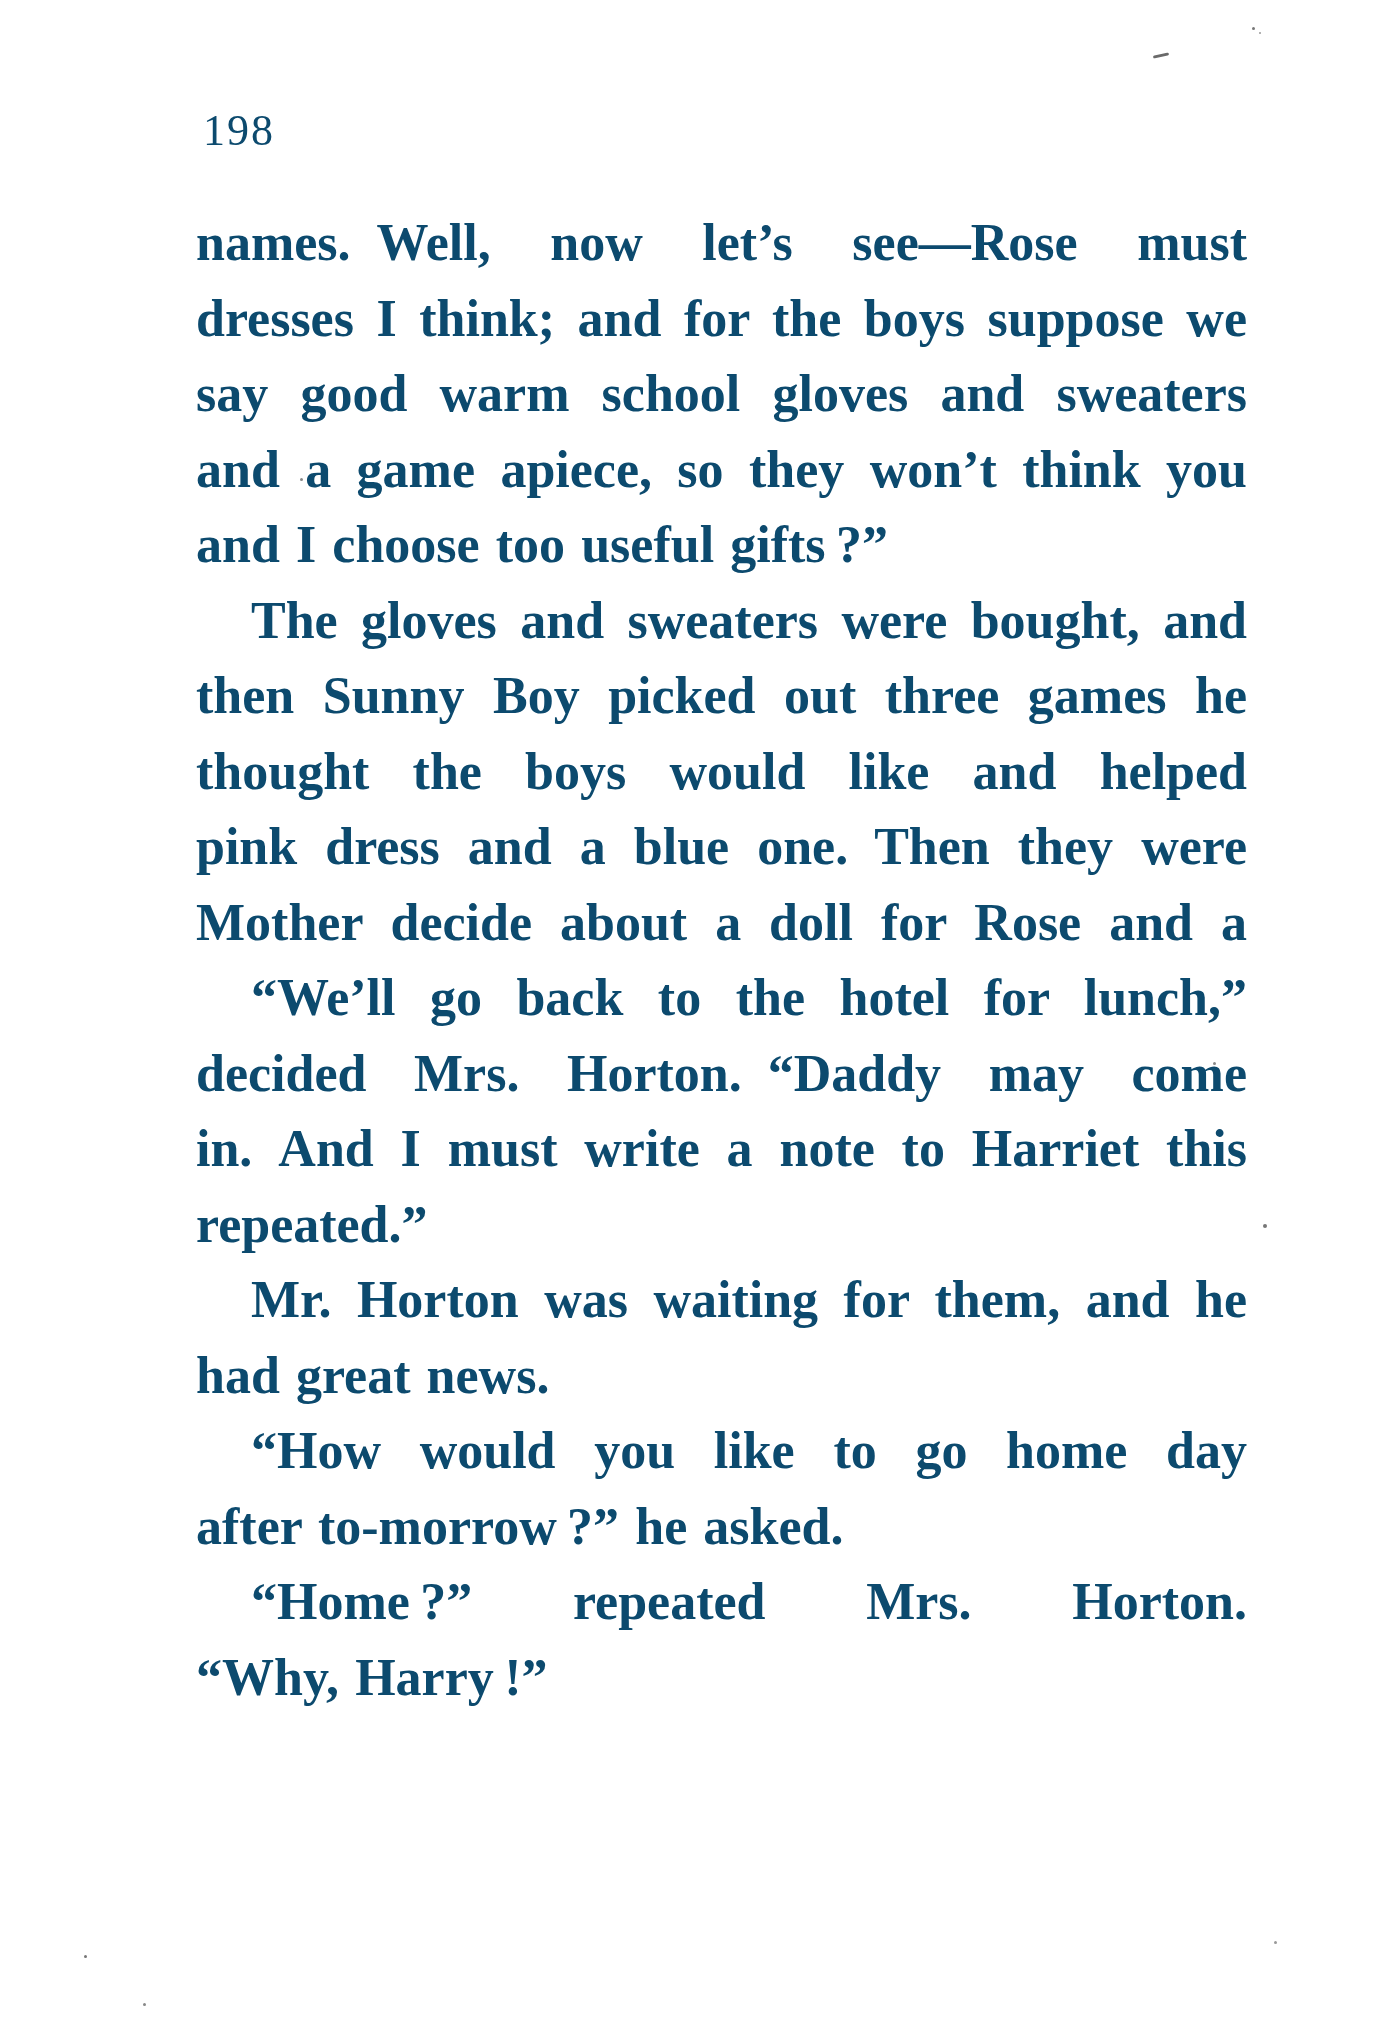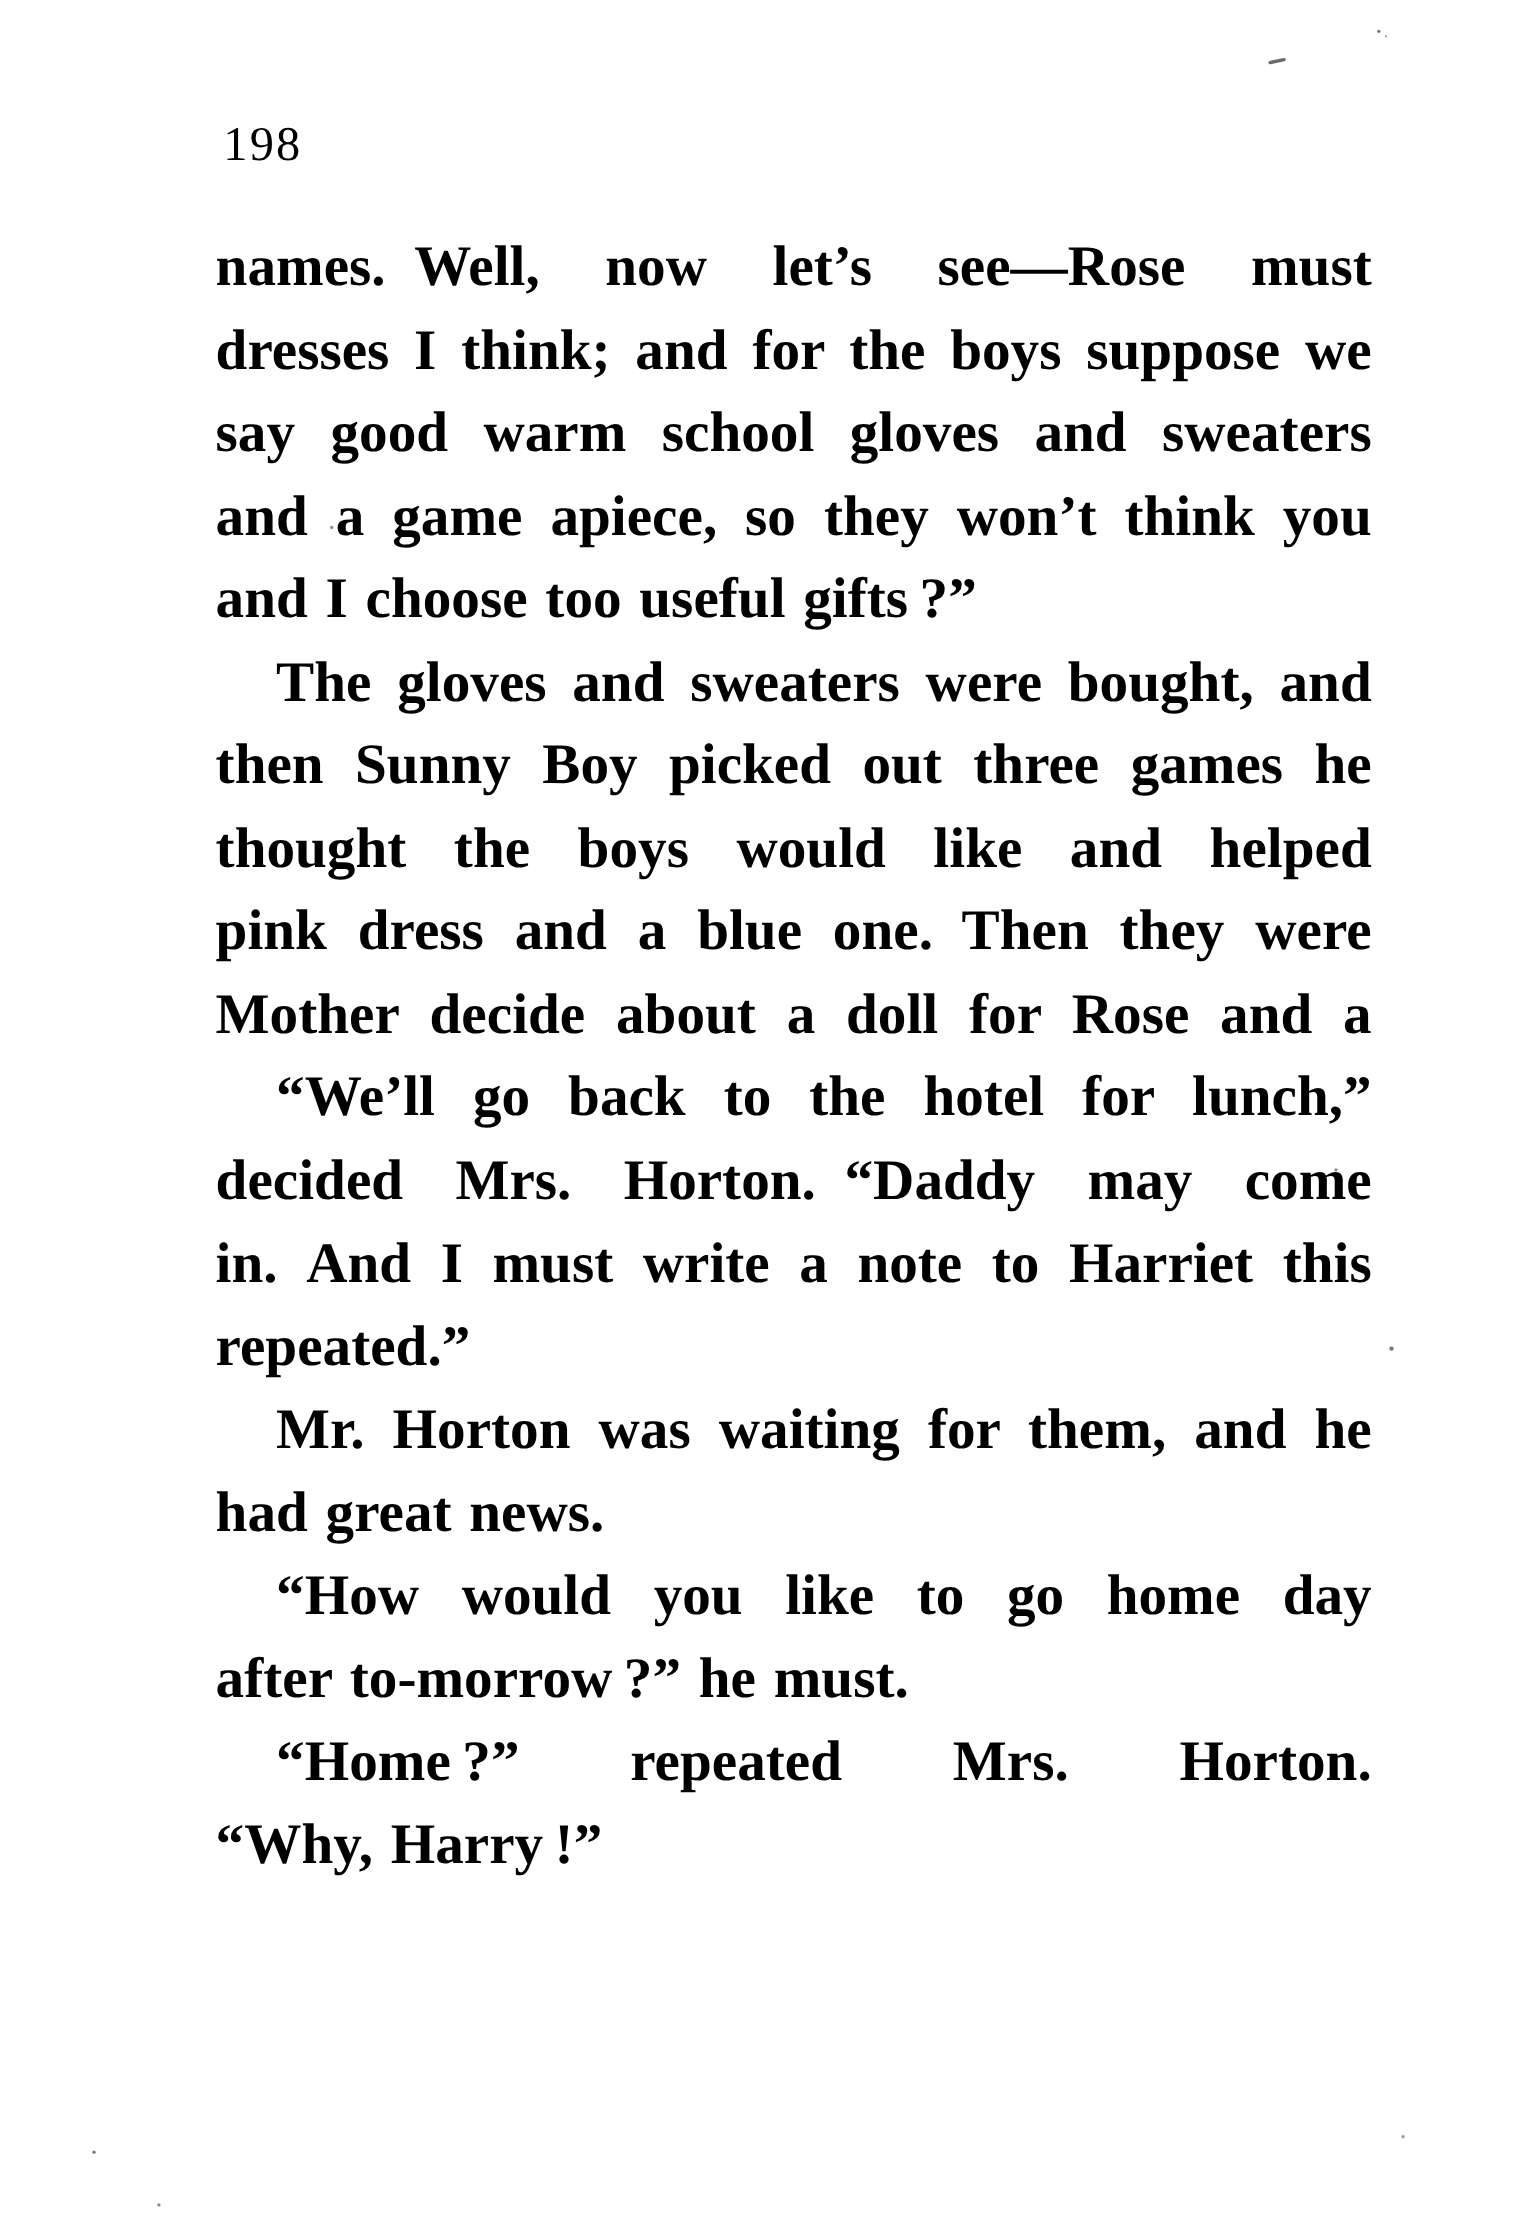--- a/index.html
+++ b/index.html
@@ -3,21 +3,21 @@
 <meta charset="utf-8">
 <style>
   html, body { margin: 0; padding: 0; background: #fff; }
   .page {
     position: relative;
     width: 1378px;
     height: 2021px;
     background: #ffffff;
     overflow: hidden;
     font-family: "Liberation Serif", "DejaVu Serif", serif;
-    color: #000000;
+    color: #0c4a6e;
   }
   .folio {
     position: absolute;
     left: 203px;
     top: 109px;
     font-size: 44px;
     line-height: 1;
     letter-spacing: 2px;
     white-space: nowrap;
   }
@@ -80,21 +80,21 @@
     <div class="ln j">thought the boys would like and helped</div>
     <div class="ln j">pink dress and a blue one. Then they were</div>
     <div class="ln j">Mother decide about a doll for Rose and a</div>
     <div class="ln j i">“We’ll go back to the hotel for lunch,”</div>
     <div class="ln j">decided Mrs. Horton. “Daddy may come</div>
     <div class="ln j">in. And I must write a note to Harriet this</div>
     <div class="ln e">repeated.”</div>
     <div class="ln j i">Mr. Horton was waiting for them, and he</div>
     <div class="ln e">had great news.</div>
     <div class="ln j i">“How would you like to go home day</div>
-    <div class="ln e">after to-morrow ?” he must.</div>
+    <div class="ln e">after to-morrow ?” he asked.</div>
     <div class="ln j i">“Home ?” repeated Mrs. Horton.</div>
     <div class="ln e">“Why, Harry !”</div>
   </div>
 
   <div class="speck" style="left:1252px; top:27px;  width:3px; height:3px;"></div>
   <div class="speck" style="left:1259px; top:32px;  width:2px; height:2px; background:#999;"></div>
   <div class="scratch" style="left:1153px; top:54px; width:16px; height:3px; transform:rotate(-12deg);"></div>
   <div class="speck" style="left:300px;  top:478px; width:3px; height:3px; background:#888;"></div>
   <div class="speck" style="left:1213px; top:1062px; width:3px; height:3px; background:#888;"></div>
   <div class="speck" style="left:1263px; top:1224px; width:4px; height:4px;"></div>

